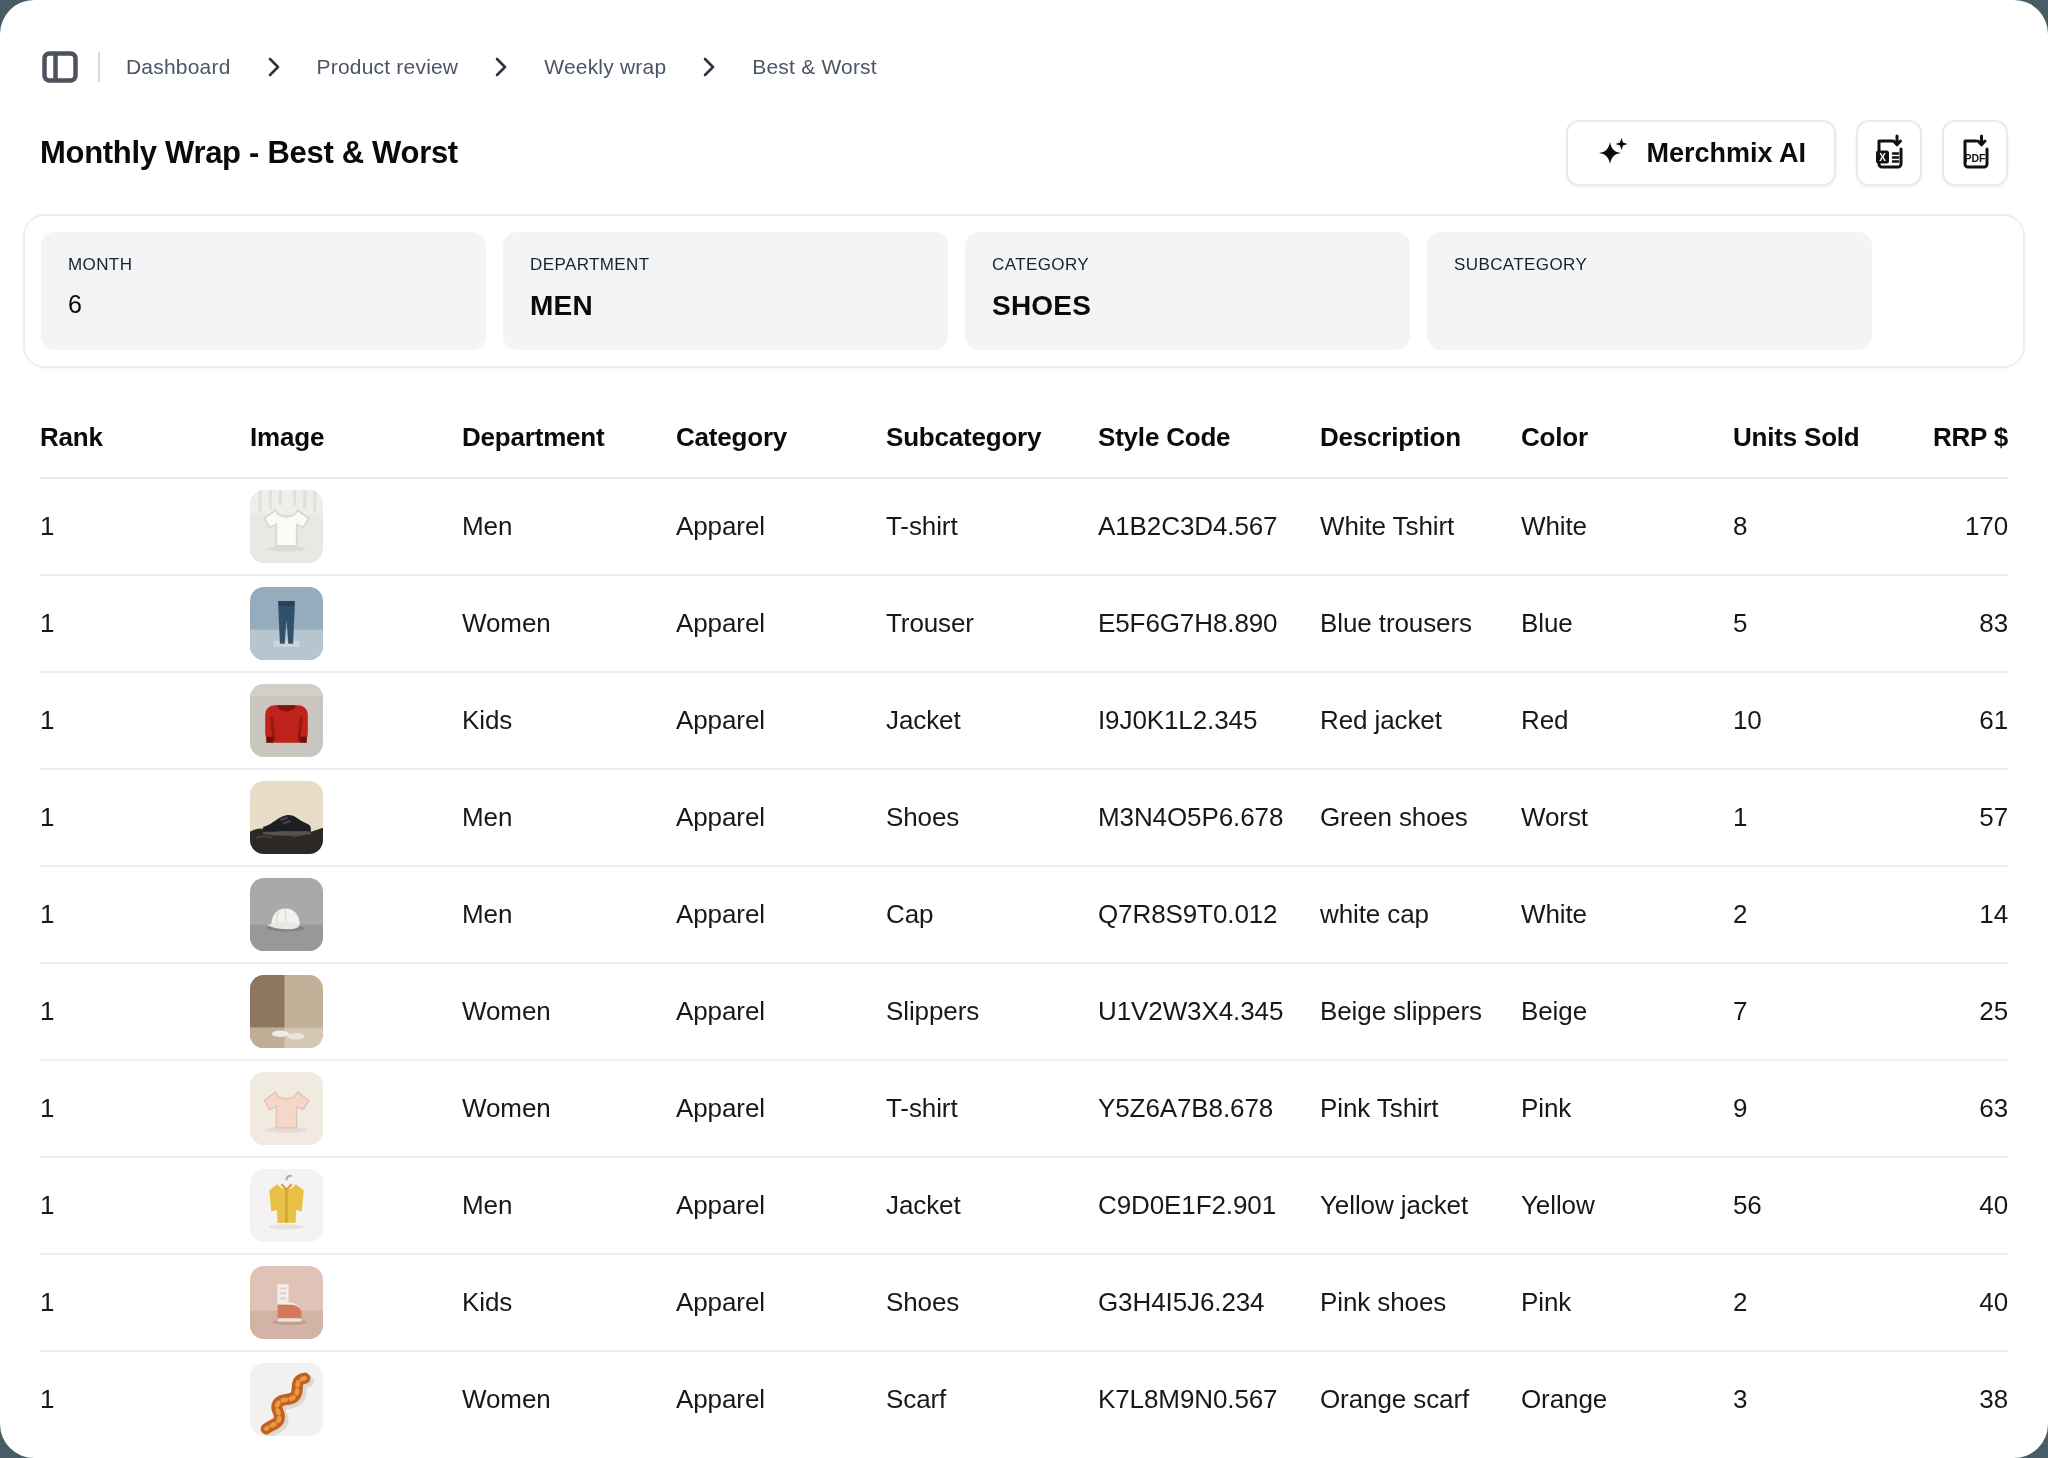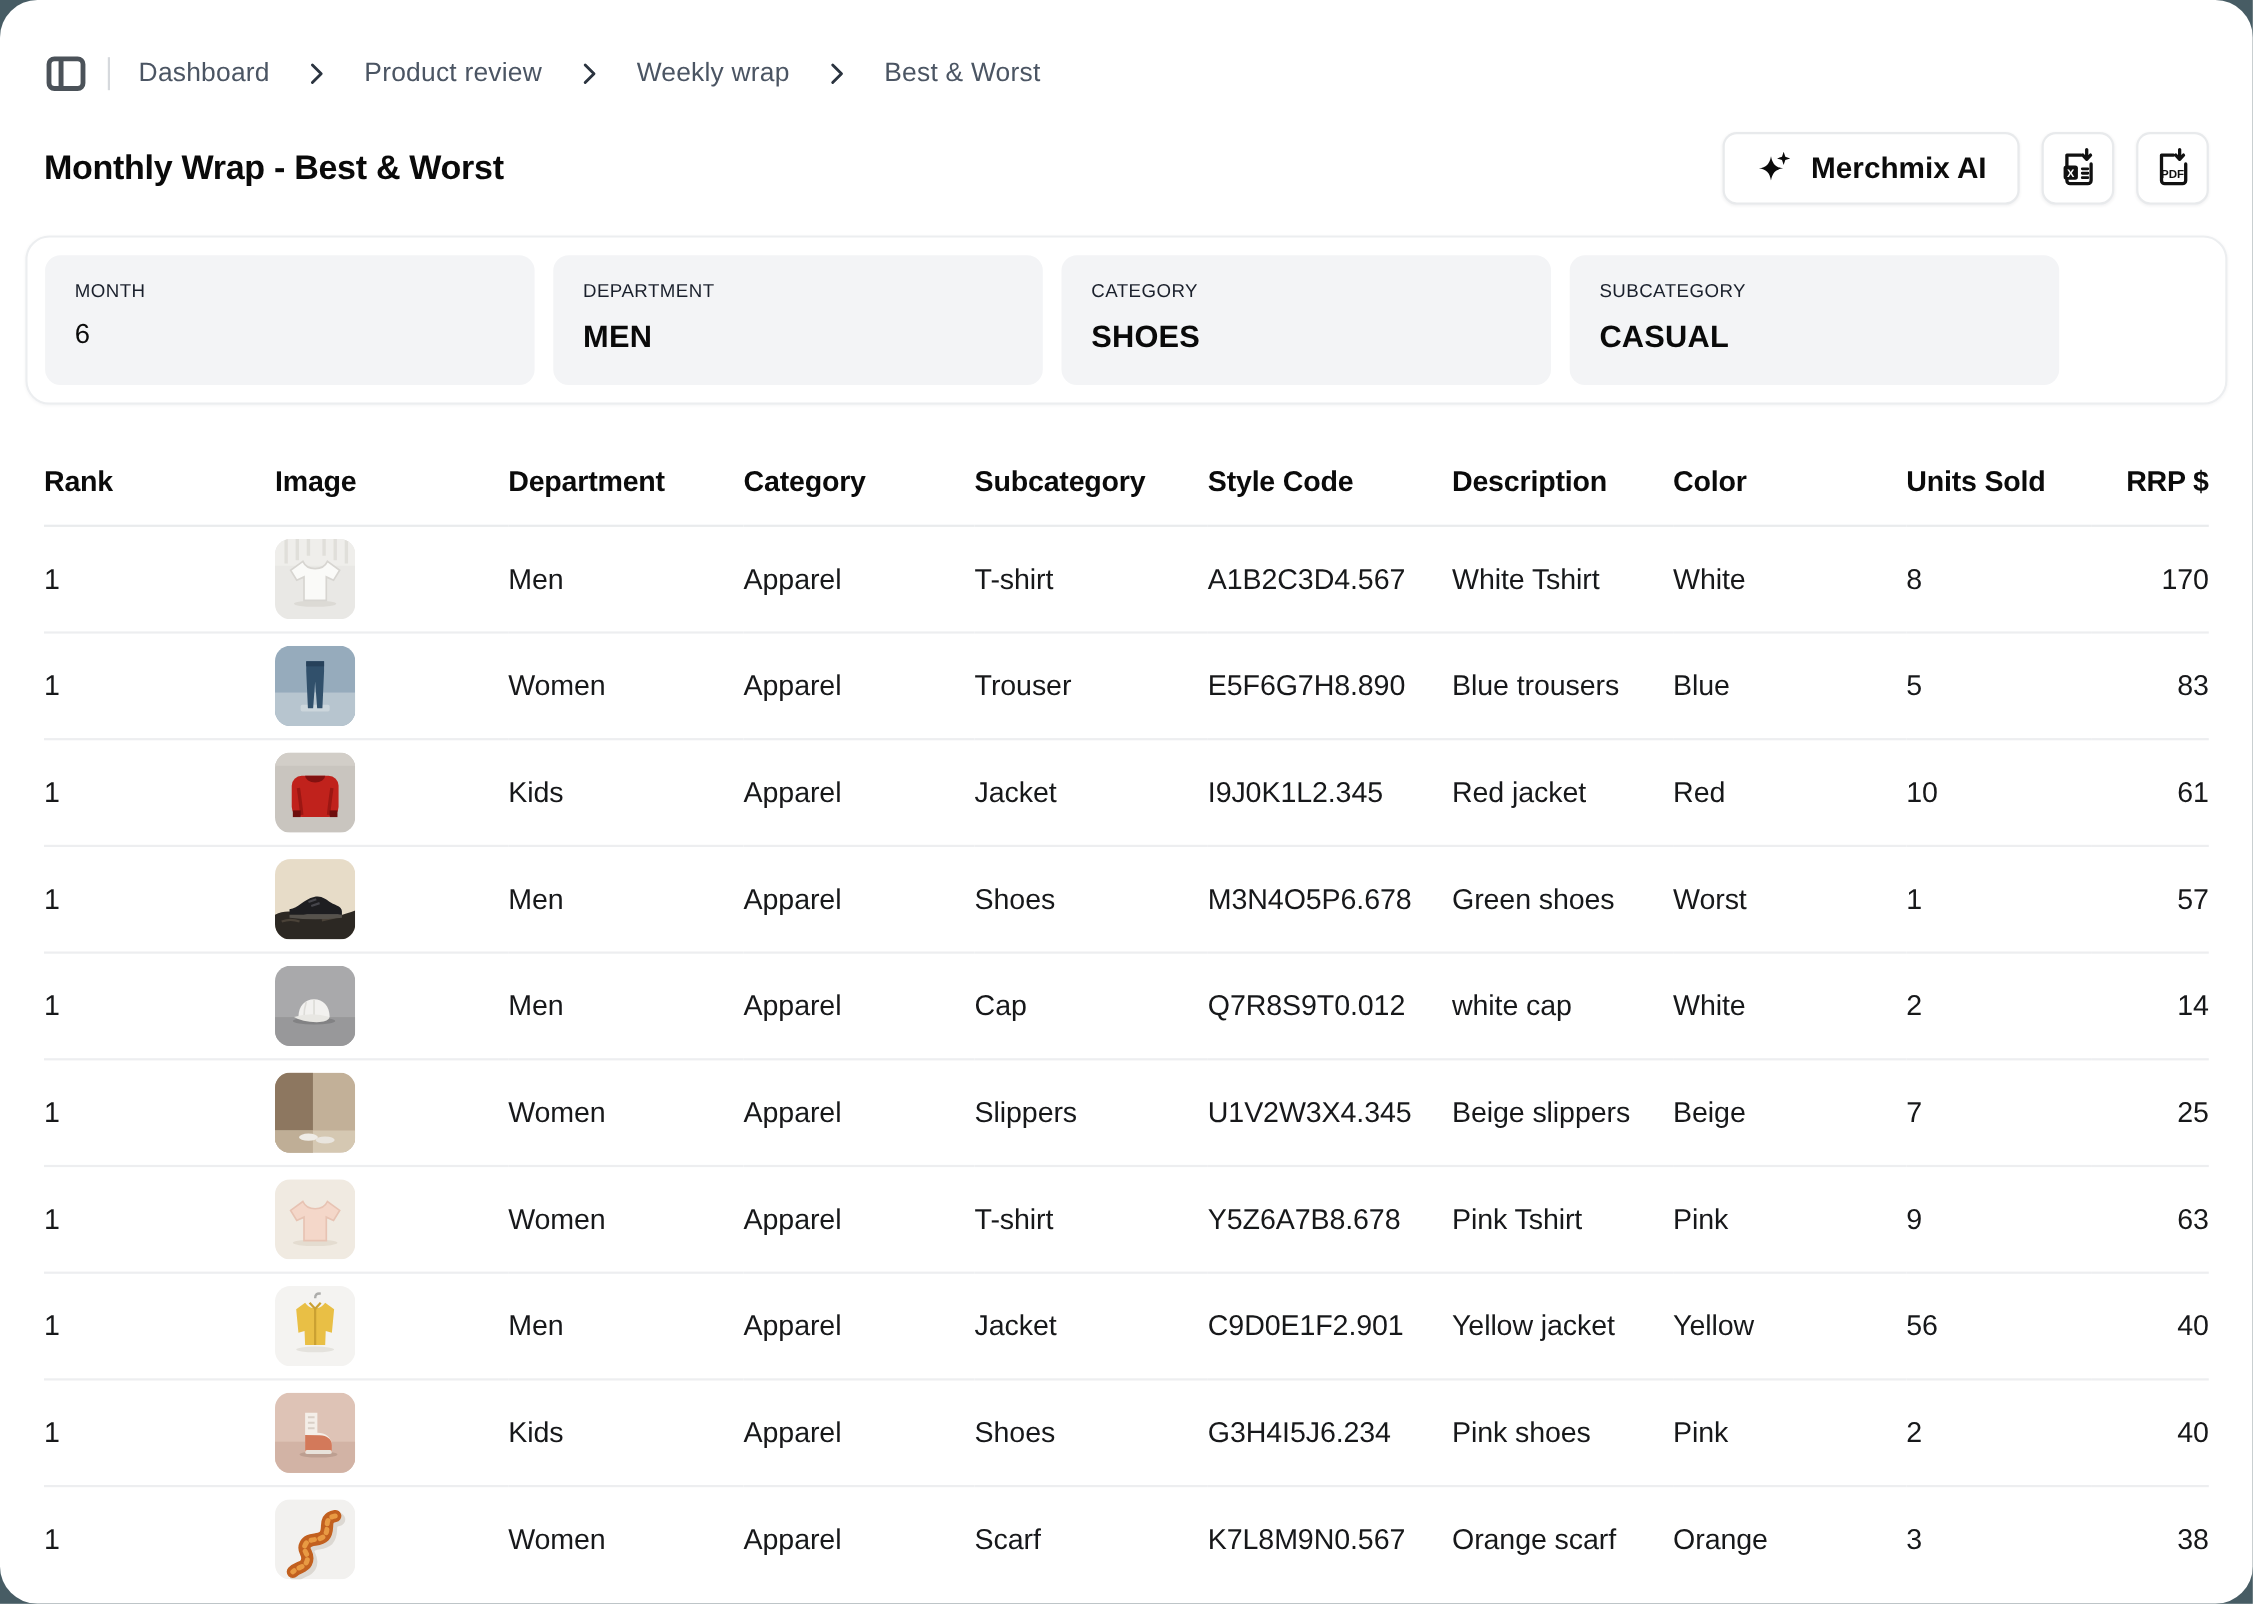--- a/index.html
+++ b/index.html
@@ -22,21 +22,21 @@
     display:flex;align-items:center;
     margin:48px 40px 0 40px;
     gap:0;
   }
   .sidebar-toggle{
     width:40px;height:38px;border:none;background:none;padding:0;cursor:pointer;
     display:flex;align-items:center;justify-content:center;
   }
   .crumb-divider{width:2px;height:30px;background:#d6d9dd;margin:0 26px 0 18px;}
   .crumb-item{
-    font-size:24px;color:#4b5563;text-decoration:none;cursor:pointer;
+    font-size:21px;color:#4b5563;text-decoration:none;cursor:pointer;
     letter-spacing:.2px;
   }
   .crumb-chev{display:flex;align-items:center;margin:0 36px;}
 
   
   .title-row{
     display:flex;align-items:center;justify-content:space-between;
     margin:34px 40px 0 40px;
   }
   .page-title{
@@ -179,21 +179,20 @@
     <div class="filter-box">
       <div class="filter-label">DEPARTMENT</div>
       <div class="filter-value">MEN</div>
     </div>
     <div class="filter-box">
       <div class="filter-label">CATEGORY</div>
       <div class="filter-value">SHOES</div>
     </div>
     <div class="filter-box">
       <div class="filter-label">SUBCATEGORY</div>
-      <div class="filter-value">CASUAL</div>
     </div>
   </div>
 
   <table class="data-table">
     <colgroup>
       <col style="width:210px">
         <col style="width:212px">
         <col style="width:214px">
         <col style="width:210px">
         <col style="width:212px">

